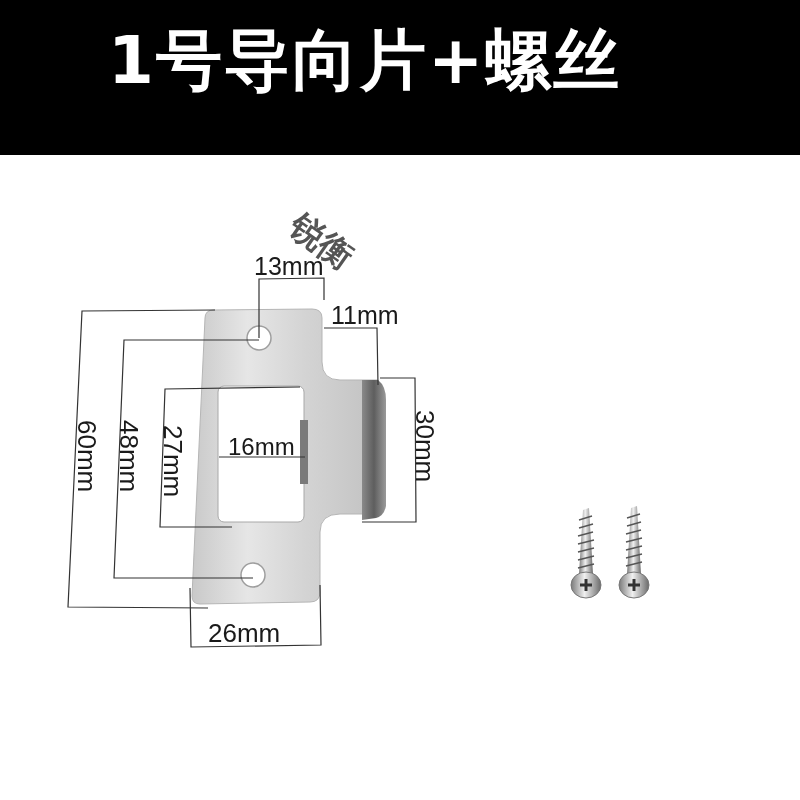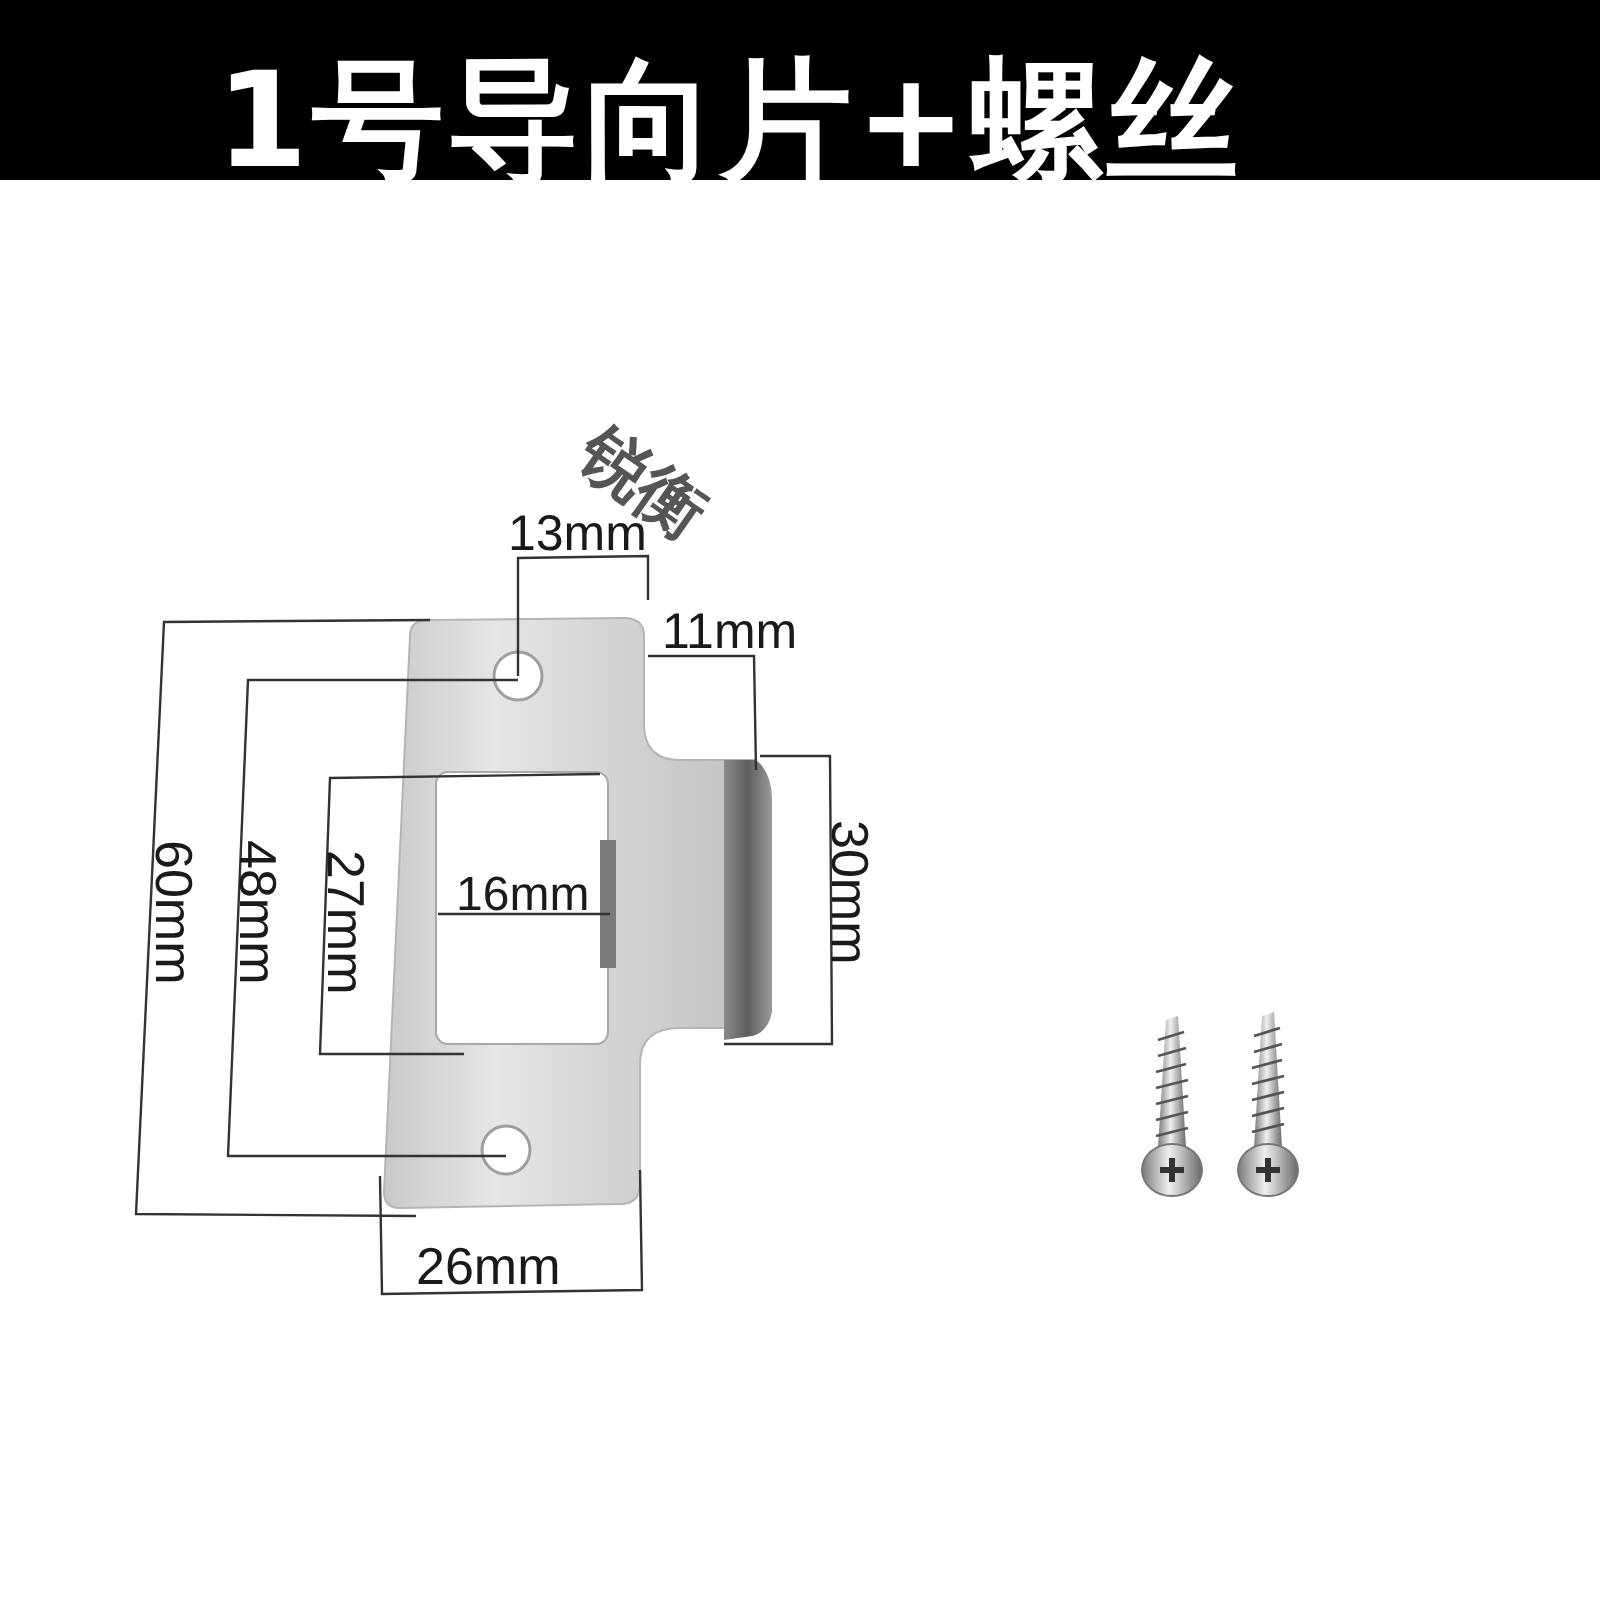--- a/index.html
+++ b/index.html
@@ -1,18 +1,18 @@
 <!DOCTYPE html>
 <html><head>
 <meta charset="utf-8">
 <style>
   html, body { margin:0; padding:0; }
   body { width:800px; height:800px; background:#ffffff; position:relative; overflow:hidden;
          font-family: "Liberation Sans", "DejaVu Sans", sans-serif; }
-  .header { position:absolute; left:0; top:0; width:800px; height:90px; background:#000; }
+  .header { position:absolute; left:0; top:0; width:800px; height:155px; background:#000; }
   .header-title { position:absolute; left:0; top:0; width:800px; height:121px; line-height:121px;
                   color:#fff; font-size:66px; font-weight:bold; text-align:left; padding-left:108px; box-sizing:border-box;
                   font-family: "DejaVu Sans", sans-serif; letter-spacing:2px; }
   .stage { position:absolute; left:0; top:121px; width:800px; height:679px; }
   svg { position:absolute; left:0; top:0; }
   .dim { font-family: "Liberation Sans", sans-serif; fill:#1a1a1a; }
   .wm { font-family: "DejaVu Sans", sans-serif; fill:#555; }
 </style>
 </head>
 <body>

